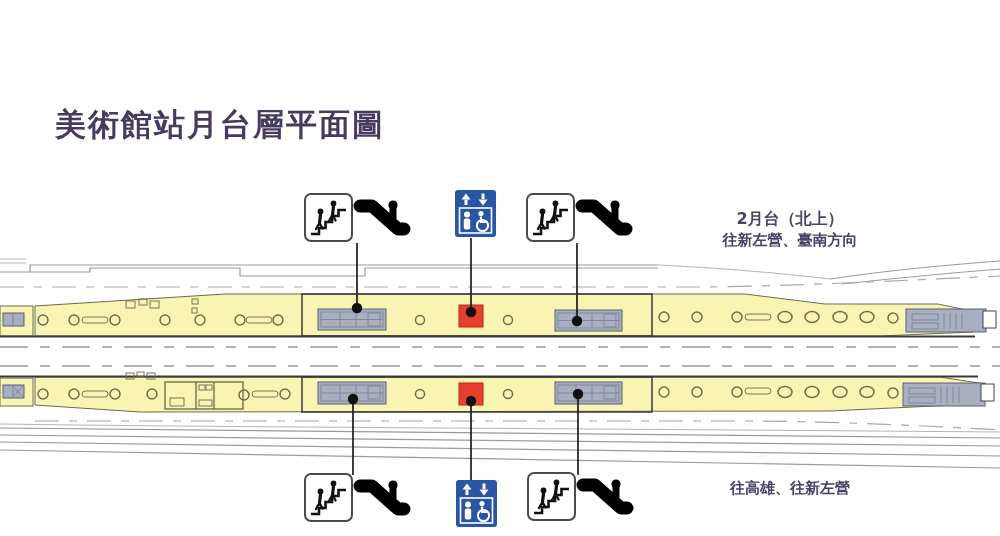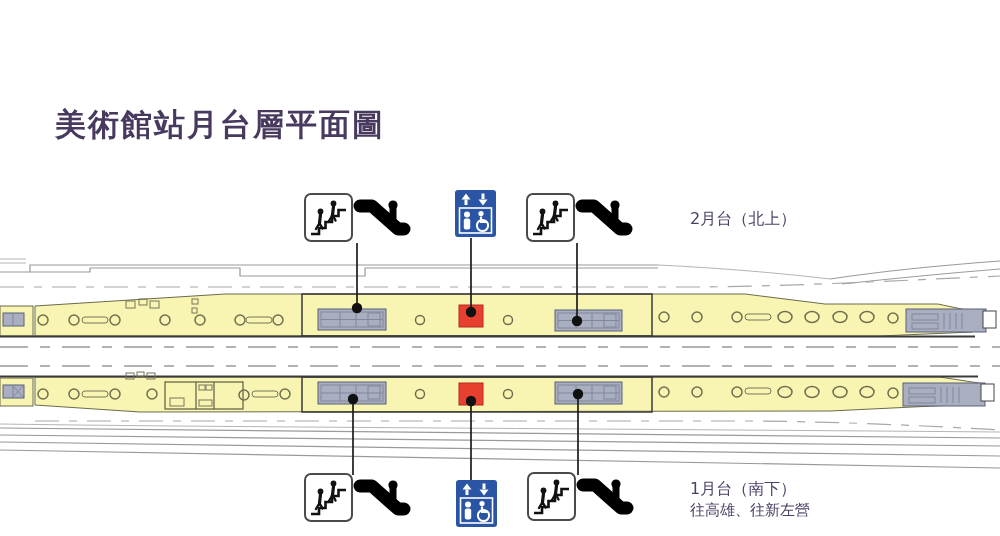--- a/index.html
+++ b/index.html
@@ -33,22 +33,22 @@
   
   .icon{position:absolute;}
   .stairsbox{
     width:45px;height:45px;background:#fff;border:2px solid #4a4a4a;border-radius:7px;
     display:flex;align-items:center;justify-content:center;
   }
   .elevbox{
     width:41px;height:47px;background:var(--elevator-sign-blue,#2a55a5);border-radius:3px;
   }
   .plabel{
-    position:absolute;width:200px;text-align:left;
-    color:var(--label-text,#4d4066);font-weight:normal;line-height:1.35;
+    position:absolute;width:200px;text-align:center;
+    color:var(--label-text,#4d4066);font-weight:bold;line-height:1.35;
   }
   .plabel .l1{font-size:16px;}
   .plabel .l2{font-size:15px;}
 </style>
 </head>
 <body>
 
 <div class="stage">
 
   <h1 class="title">美術館站月台層平面圖</h1>
@@ -340,19 +340,19 @@
   <div class="icon" style="left:576px;top:445px;">
     <svg width="58" height="44" viewBox="0 0 58 44">
       <path d="M7,8 H19 L45,31 H51" stroke="#000" stroke-width="13" fill="none" stroke-linecap="round" stroke-linejoin="round"></path>
       <circle cx="40" cy="7" r="4.6" fill="#000"></circle>
       <line x1="40" y1="10" x2="40" y2="20" stroke="#000" stroke-width="7" stroke-linecap="round"></line>
     </svg>
   </div>
 
   <div class="plabel" style="left:690px;top:176px;">
     <div class="l1">2月台（北上）</div>
+    <div class="l2">往新左營、臺南方向</div>
   </div>
   <div class="plabel" style="left:690px;top:446px;">
-    <div class="l1">1月台（南下）</div>
     <div class="l2">往高雄、往新左營</div>
   </div>
 
 </div>
 
 </body></html>

